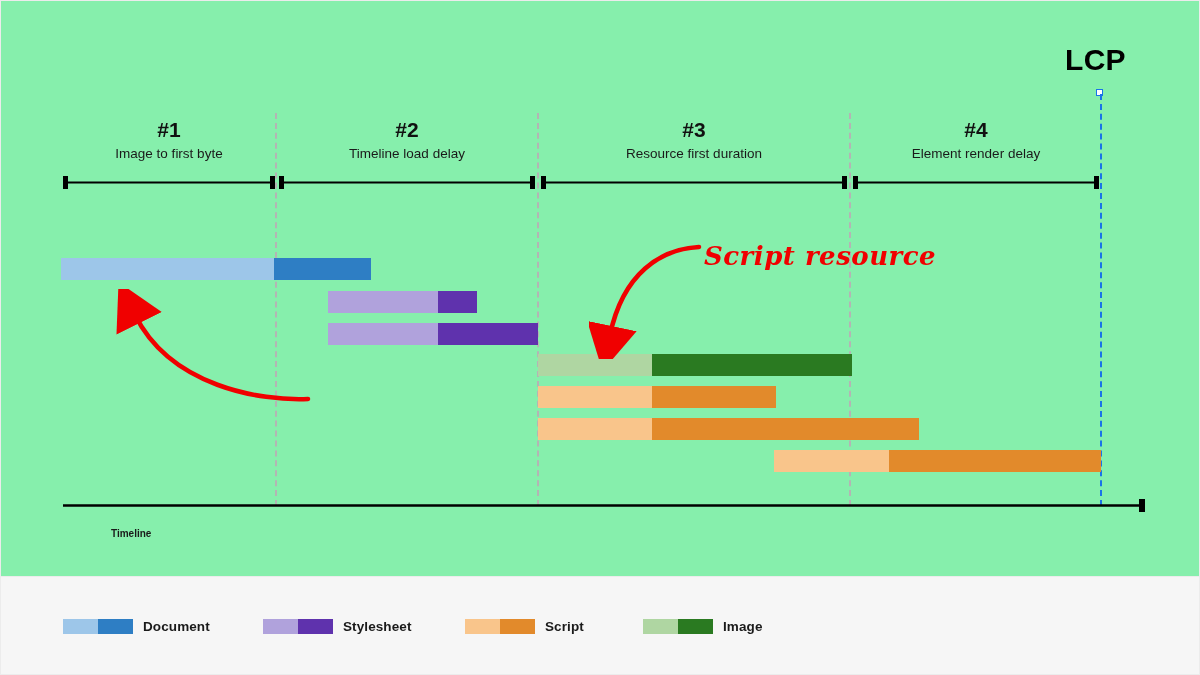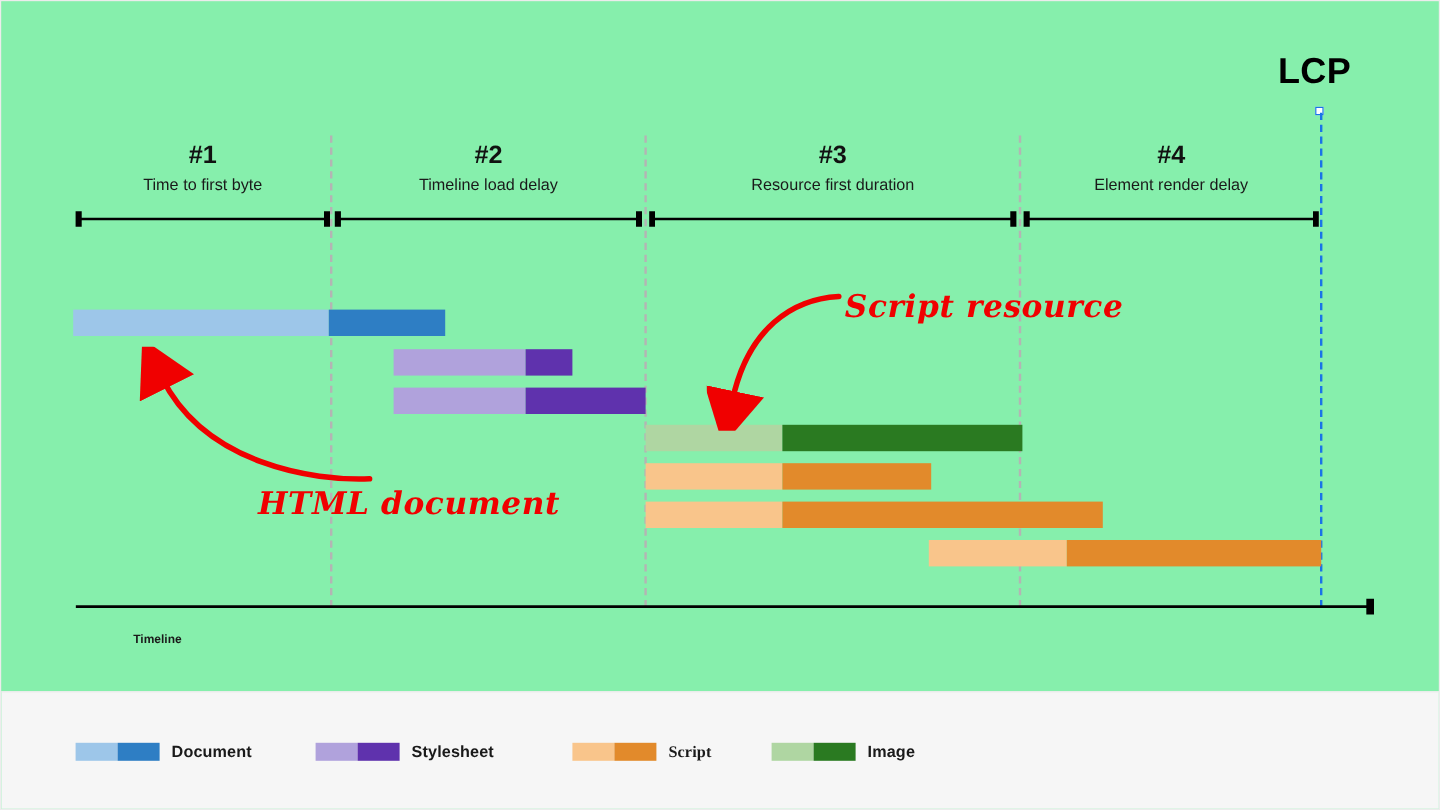--- a/index.html
+++ b/index.html
@@ -76,21 +76,21 @@
   <div id="lcp-label">LCP</div>
   <div id="lcp-square"></div>
   <div id="lcp-line"></div>
 
   <div class="vdash" style="left:274px;top:112px;height:393px;"></div>
   <div class="vdash" style="left:536px;top:112px;height:393px;"></div>
   <div class="vdash" style="left:848px;top:112px;height:393px;"></div>
 
   <div class="phase" style="left:62px;top:118px;width:212px;">
     <div class="phase-num">#1</div>
-    <div class="phase-name">Time to first byte</div>
+    <div class="phase-name">Image to first byte</div>
   </div>
   <div class="phase" style="left:276px;top:118px;width:260px;">
     <div class="phase-num">#2</div>
     <div class="phase-name">Timeline load delay</div>
   </div>
   <div class="phase" style="left:538px;top:118px;width:310px;">
     <div class="phase-num">#3</div>
     <div class="phase-name">Resource first duration</div>
   </div>
   <div class="phase" style="left:850px;top:118px;width:250px;">
@@ -155,21 +155,20 @@
   </div>
 
   <svg class="annot-arrow" style="left:110px;top:288px;" width="200" height="130" viewBox="0 0 200 130">
     <defs>
       <marker id="redA" markerWidth="11" markerHeight="11" refX="2" refY="5.5" orient="auto">
         <path d="M0,0 L0,11 L10,5.5 z" fill="#f00000"></path>
       </marker>
     </defs>
     <path d="M197,110 C150,112 60,98 24,26" fill="none" stroke="#f00000" stroke-width="4.6" stroke-linecap="round" marker-end="url(#redA)"></path>
   </svg>
-  <div class="annot-text" style="left:214px;top:404px;">HTML document</div>
 
   <svg class="annot-arrow" style="left:588px;top:238px;" width="120" height="120" viewBox="0 0 120 120">
     <path d="M110,8 C72,10 34,34 21,96" fill="none" stroke="#f00000" stroke-width="4.6" stroke-linecap="round" marker-end="url(#redA)"></path>
   </svg>
   <div class="annot-text" style="left:703px;top:240px;">Script resource</div>
 
   <svg id="axis" width="1082" height="13" viewBox="0 0 1082 13">
     <line x1="0" y1="6.5" x2="1078" y2="6.5" stroke="#000" stroke-width="2.4" marker-end="url(#mR)"></line>
   </svg>
   <div id="timeline-label">Timeline</div>
@@ -185,21 +184,21 @@
   </div>
 
   <div class="legend-item" style="left:262px;">
     <span class="legend-swatch">
       <span style="background:#B0A2DC;"></span>
       <span style="background:#5F32AD;"></span>
     </span>
     <span class="legend-label">Stylesheet</span>
   </div>
 
-  <div class="legend-item" style="left:476px;font-family:Liberation Serif, serif;">
+  <div class="legend-item" style="left:464px;">
     <span class="legend-swatch">
       <span style="background:#F9C58B;"></span>
       <span style="background:#E28A2B;"></span>
     </span>
     <span class="legend-label">Script</span>
   </div>
 
   <div class="legend-item" style="left:642px;">
     <span class="legend-swatch">
       <span style="background:#AFD6A2;"></span>

